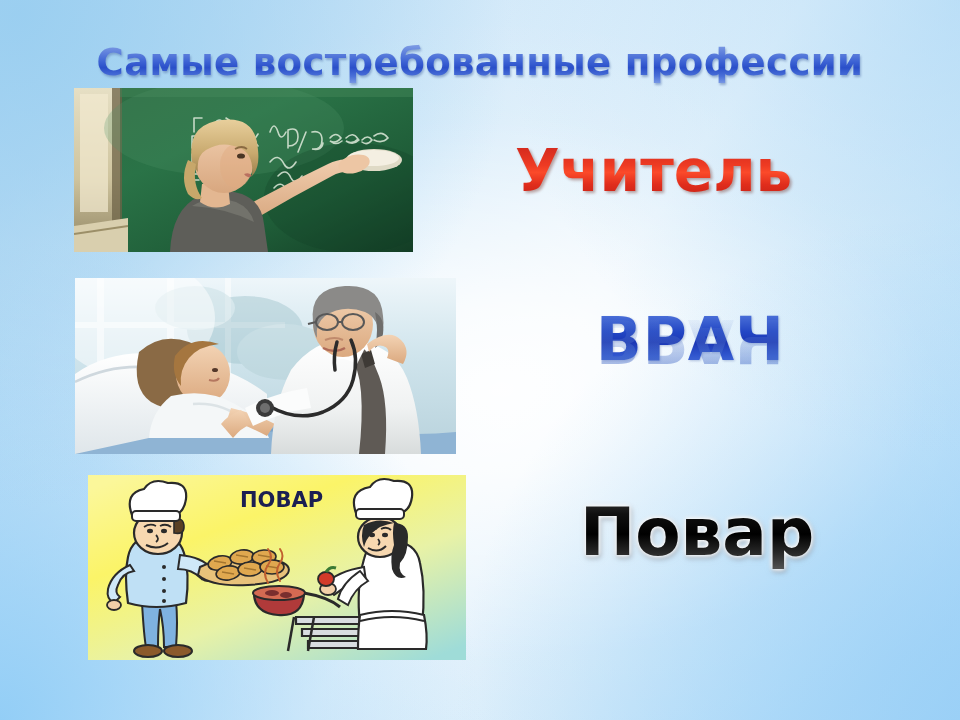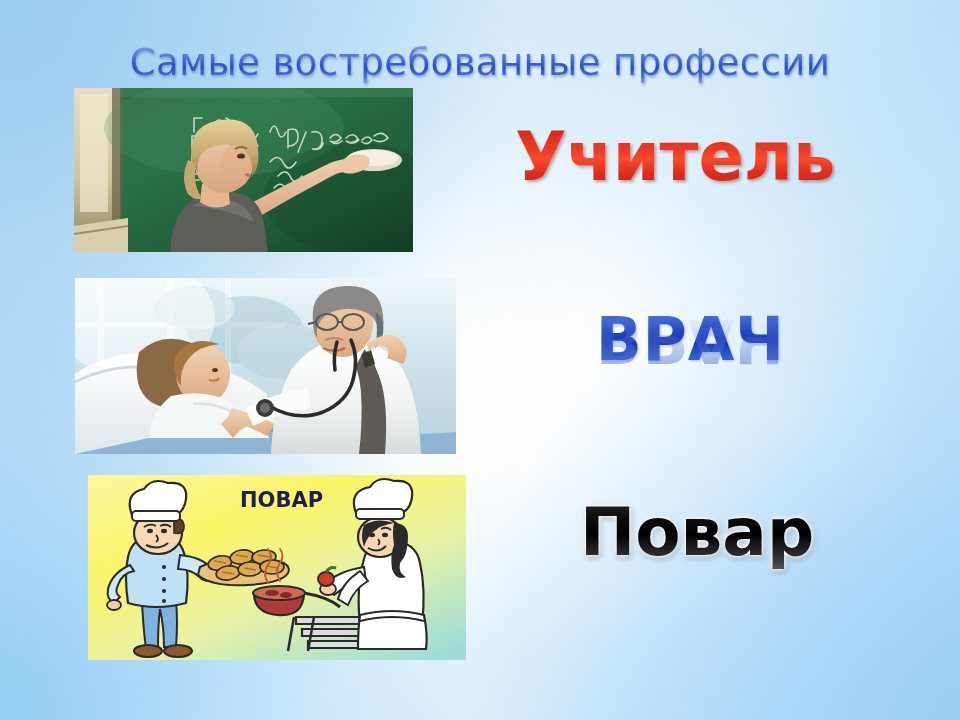--- a/index.html
+++ b/index.html
@@ -56,21 +56,21 @@
   }
 
   
   .title {
     position: absolute;
     left: 0;
     top: 41px;
     width: 960px;
     text-align: center;
     font-size: 37px;
-    font-weight: normal;
+    font-weight: bold;
     letter-spacing: 0.4px;
     font-family: "DejaVu Sans", sans-serif;
     background: linear-gradient(180deg,
         #8ea9e8 0%,
         #6f8fe0 18%,
         #3d63d4 48%,
         #2a4fc9 62%,
         #4a70d8 82%,
         #7e9de6 100%);
     -webkit-background-clip: text;
@@ -96,22 +96,22 @@
   
   .word {
     position: absolute;
     font-family: "DejaVu Sans", sans-serif;
     font-weight: bold;
     white-space: nowrap;
   }
 
   #word-teacher {
     left: 515px;
-    top: 118px;
-    font-size: 67px;
+    top: 137px;
+    font-size: 58px;
     letter-spacing: 0px;
     background: linear-gradient(180deg,
         #c0241c 0%,
         #d32a1e 14%,
         #ee3b23 42%,
         #fb4a2a 52%,
         #e02d1c 70%,
         #b91c14 100%);
     -webkit-background-clip: text;
     background-clip: text;

